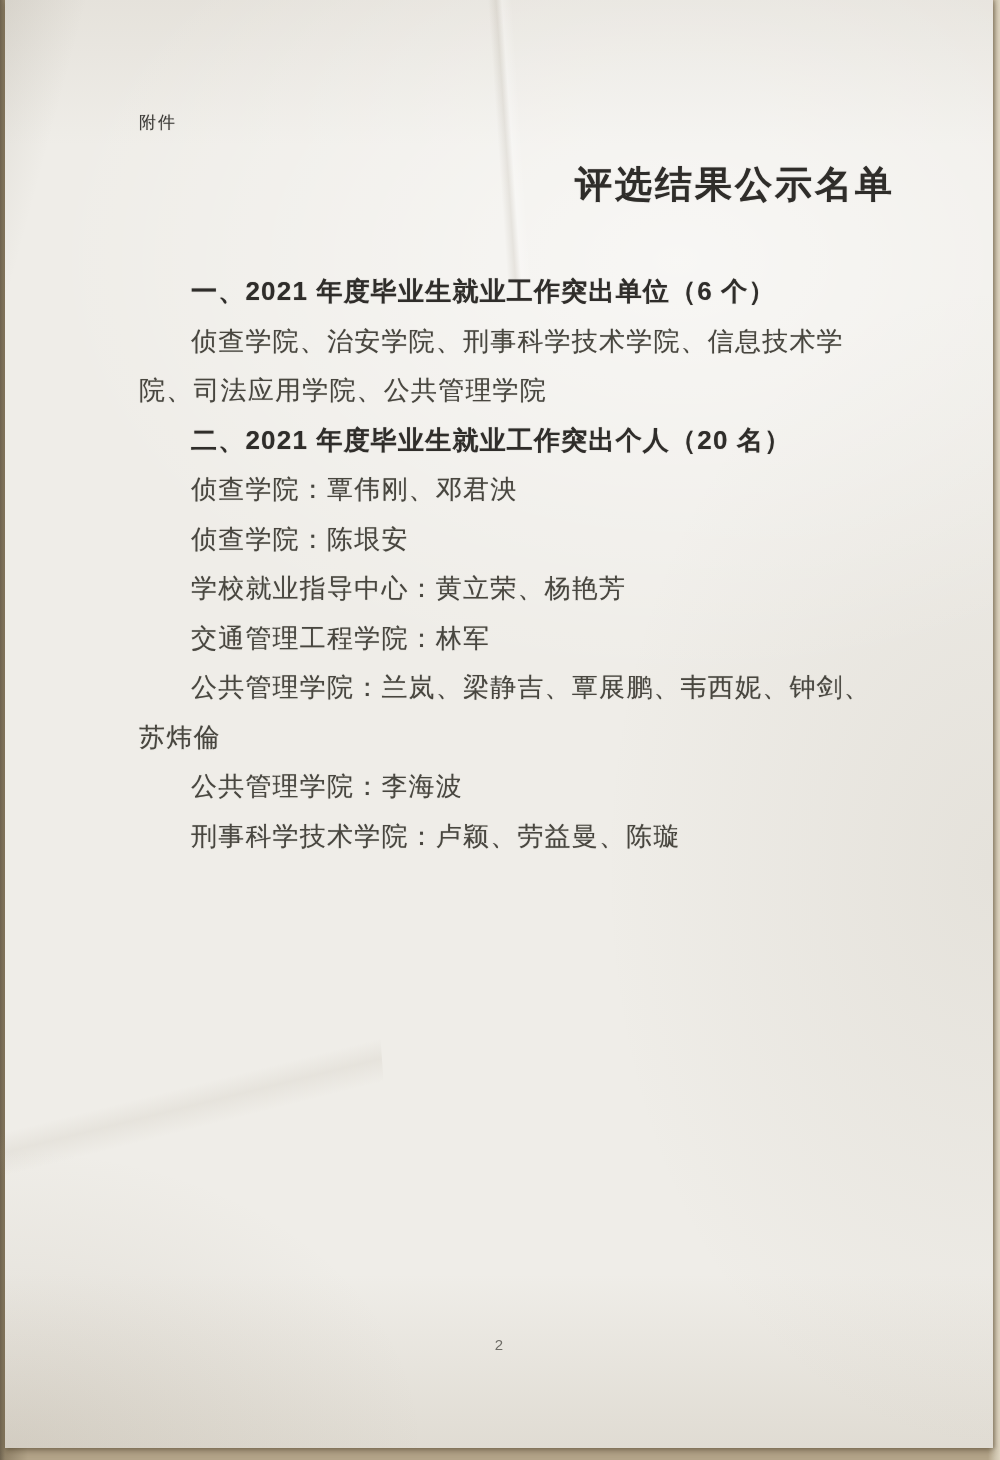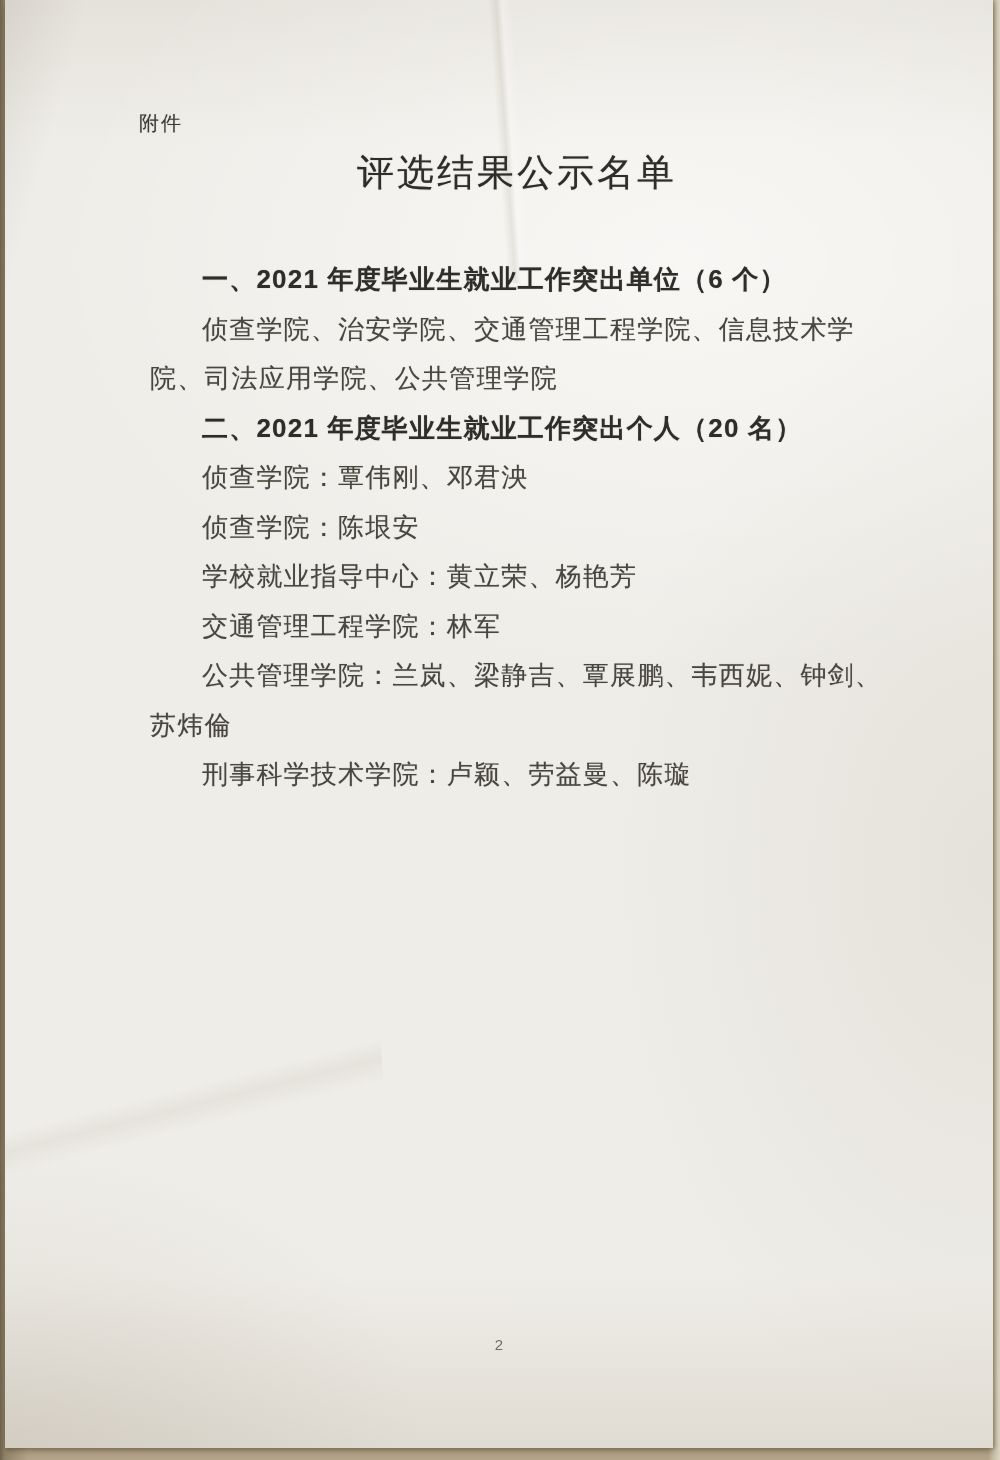--- a/index.html
+++ b/index.html
@@ -54,43 +54,42 @@
   .content {
     position: absolute;
     left: 0; top: 0; right: 0; bottom: 0;
     padding: 106px 98px 0 134px;
     color: #45433f;
     text-shadow: 0 0 1px rgba(70, 68, 62, 0.35);
   }
 
   .attachment-label {
     font-family: "Liberation Sans", "DejaVu Sans", sans-serif;
-    font-size: 20px;
+    font-size: 17px;
     letter-spacing: 2px;
     color: #3d3b38;
     line-height: 34px;
   }
 
   .doc-title {
-    margin-top: 8px;
-    text-align: center;
+    margin-top: 20px;
+    text-align: right;
     font-size: 37px;
-    font-weight: normal;
+    font-weight: bold;
     letter-spacing: 3px;
     color: #2f2d2a;
     line-height: 50px;
     text-shadow: 0 0 1px rgba(40, 38, 34, 0.5);
   }
 
   .doc-body {
     margin-top: 57px;
     font-size: 26px;
     line-height: 49.5px;
     letter-spacing: 1.2px;
-    margin-left: 11px;
   }
 
   .section-heading {
     font-family: "Liberation Sans", "DejaVu Sans", sans-serif;
     font-size: 26px;
     font-weight: bold;
     color: #2f2d2a;
     text-indent: 2em;
     margin: 0;
     text-shadow: 0 0 1px rgba(40, 38, 34, 0.45);
@@ -121,26 +120,27 @@
   <div class="crease-1"></div>
   <div class="crease-2"></div>
 
   <div class="content">
     <div class="attachment-label">附件</div>
 
     <div class="doc-title">评选结果公示名单</div>
 
     <div class="doc-body">
       <p class="section-heading">一、2021 年度毕业生就业工作突出单位（6 个）</p>
-      <p class="para">侦查学院、治安学院、交通管理工程学院、信息技术学院、司法应用学院、公共管理学院</p>
+      <p class="para">侦查学院、治安学院、刑事科学技术学院、信息技术学院、司法应用学院、公共管理学院</p>
 
       <p class="section-heading">二、2021 年度毕业生就业工作突出个人（20 名）</p>
       <p class="entry">侦查学院：覃伟刚、邓君泱</p>
       <p class="entry">侦查学院：陈垠安</p>
       <p class="entry">学校就业指导中心：黄立荣、杨艳芳</p>
       <p class="entry">交通管理工程学院：林军</p>
       <p class="entry">公共管理学院：兰岚、梁静吉、覃展鹏、韦西妮、钟剑、苏炜倫</p>
+      <p class="entry">公共管理学院：李海波</p>
       <p class="entry">刑事科学技术学院：卢颖、劳益曼、陈璇</p>
     </div>
 
     <div class="page-number">2</div>
   </div>
 </div>
 
 </body></html>

